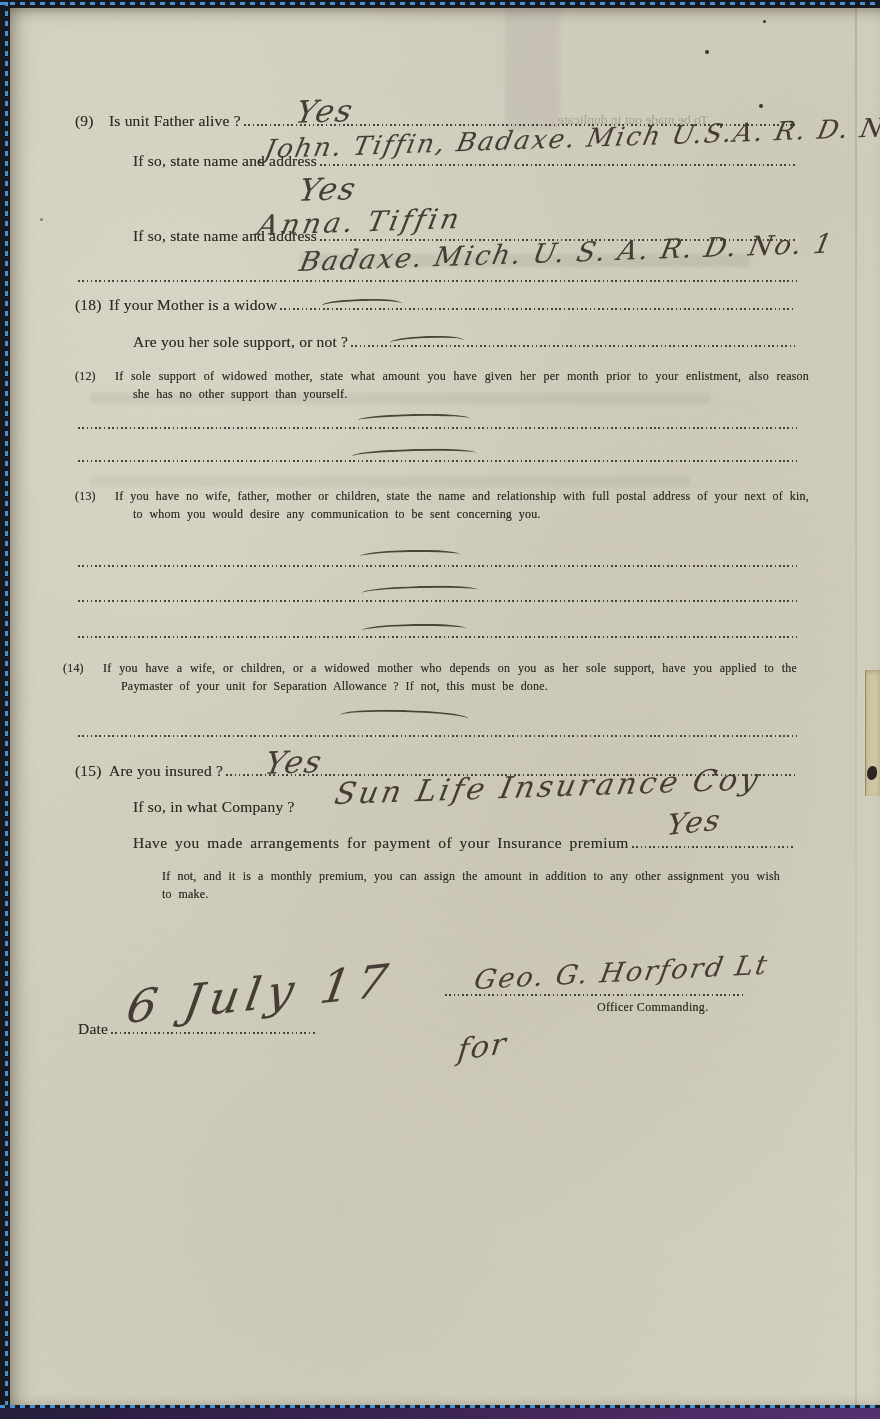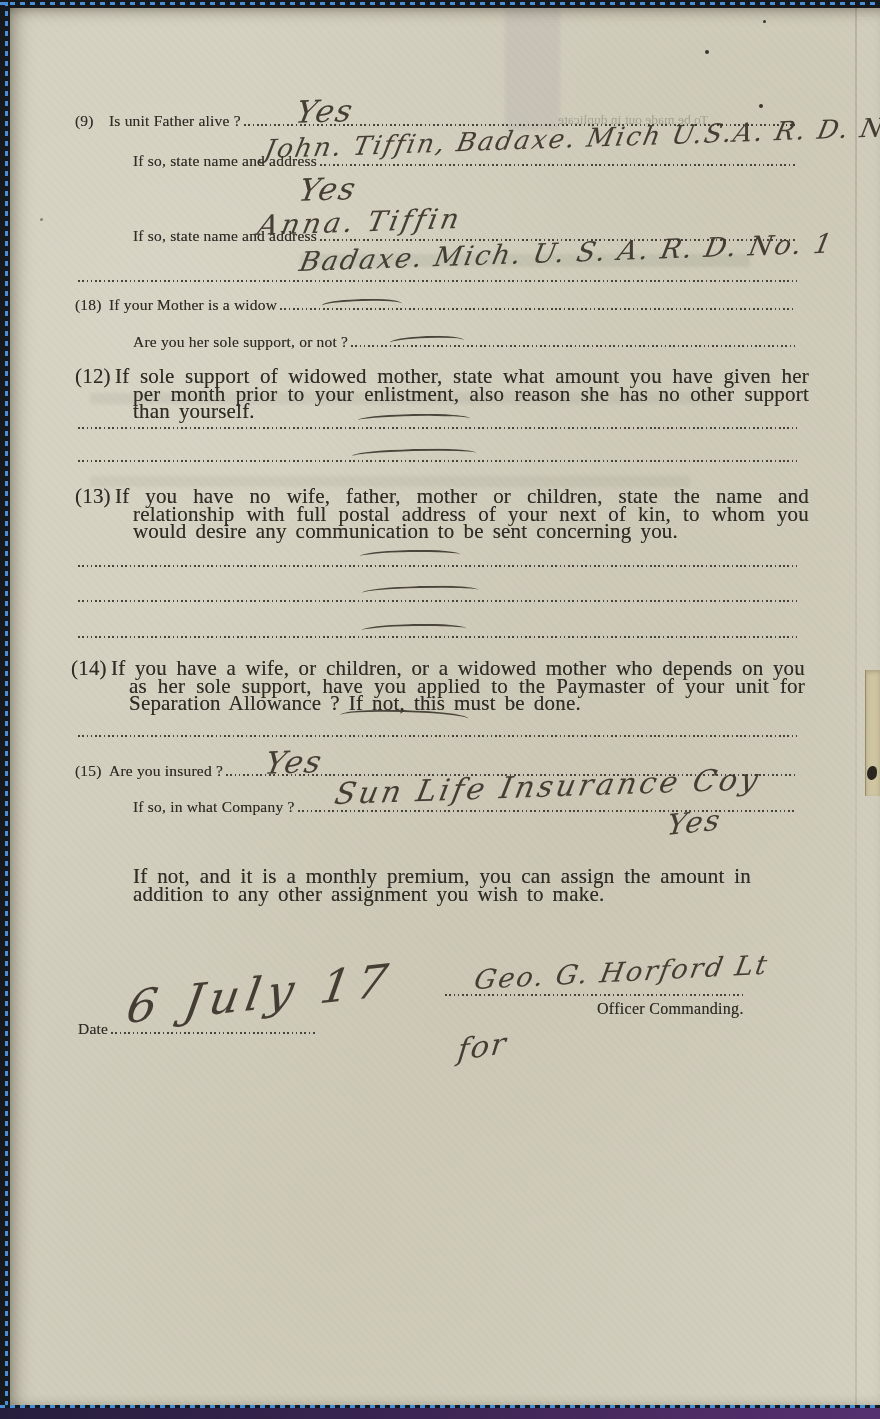--- a/index.html
+++ b/index.html
@@ -30,32 +30,32 @@
   .speck{position:absolute;background:#3a342c;border-radius:50%;}
   
   .row{position:absolute;display:flex;align-items:baseline;font-size:15.5px;color:#2f2c26;
        letter-spacing:.2px;text-shadow:0 0 .4px rgba(47,44,38,.55);}
   .num{flex:0 0 34px;}
   .lbl{white-space:nowrap;}
   .leader{flex:1;height:2px;align-self:flex-end;margin:0 2px 4px 3px;
           background:repeating-linear-gradient(90deg,#47423a 0 1.6px,transparent 1.6px 4.3px);}
   .dotline{position:absolute;height:2px;
           background:repeating-linear-gradient(90deg,#47423a 0 1.6px,transparent 1.6px 4.3px);}
-  .para{position:absolute;font-size:21px;line-height:17.6px;color:#2f2c26;text-align:justify;
+  .para{position:absolute;font-size:12px;line-height:17.6px;color:#2f2c26;text-align:justify;
         word-spacing:3.5px;letter-spacing:.2px;padding-left:58px;text-indent:-58px;
         text-shadow:0 0 .4px rgba(47,44,38,.55);}
   .para .num{display:inline-block;width:40px;text-indent:0;}
-  .plain{padding-left:0;text-indent:0;}
+  .plain{padding-left:0;text-indent:0;margin-left:29px;}
   
   .hw{position:absolute;font-family:"DejaVu Serif",serif;font-style:italic;color:#3a332b;
       white-space:nowrap;transform:skewX(-13deg) rotate(-2deg);transform-origin:left bottom;
       letter-spacing:1.5px;opacity:.93;z-index:15;}
   .dash{position:absolute;height:9px;border-top:2.4px solid rgba(55,49,40,.88);
         border-radius:50%;z-index:15;}
-  .title-print{position:absolute;font-size:16px;color:#2f2c26;letter-spacing:.3px;
+  .title-print{position:absolute;font-size:12px;color:#2f2c26;letter-spacing:.3px;
         text-shadow:0 0 .4px rgba(47,44,38,.55);}
   .stamp{position:absolute;font-family:"Liberation Mono",monospace;font-weight:bold;
         font-size:18.5px;letter-spacing:1.8px;color:#6b4fa5;opacity:.92;z-index:15;
         text-shadow:0 0 1px rgba(107,79,165,.5);}
   
   .bleed-note{position:absolute;font-size:13.5px;color:rgba(95,100,80,.38);
         transform:scaleX(-1);filter:blur(.5px);white-space:nowrap;}
   .bleed-band{position:absolute;filter:blur(1.6px);border-radius:3px;}
 </style>
 </head>
@@ -133,39 +133,43 @@
     <div class="para" style="top:480px;left:65px;width:676px;">
       <span class="num">(13)</span><span>If you have no wife, father, mother or children, state the name and relationship with full postal address of your next of kin, to whom you would desire any communication to be sent concerning you.</span>
     </div>
     <div class="dash" style="left:350px;top:542px;width:100px;transform:rotate(-1deg);"></div>
     <div class="dotline" style="left:68px;top:557px;width:719px;"></div>
     <div class="dash" style="left:352px;top:578px;width:116px;transform:rotate(-1.5deg);"></div>
     <div class="dotline" style="left:68px;top:592px;width:719px;"></div>
     <div class="dash" style="left:352px;top:616px;width:104px;transform:rotate(-1deg);"></div>
     <div class="dotline" style="left:68px;top:628px;width:719px;"></div>
 
-    <div class="para" style="top:652px;left:61px;width:676px;">
+    <div class="para" style="top:652px;left:53px;width:676px;">
       <span class="num">(14)</span><span>If you have a wife, or children, or a widowed mother who depends on you as her sole support, have you applied to the Paymaster of your unit for Separation Allowance ?  If not, this must be done.</span>
     </div>
     <div class="dash" style="left:330px;top:702px;width:128px;height:12px;transform:rotate(1.5deg);"></div>
     <div class="dotline" style="left:68px;top:727px;width:719px;"></div>
 
     <div class="row" style="top:754px;left:65px;width:722px;">
       <span class="num">(15)</span>
       <span class="lbl">Are you insured ?</span>
       <span class="leader"></span>
     </div>
     <div class="hw" style="left:252px;top:737px;font-size:31px;">Yes</div>
 
-    <div class="row" style="top:790px;left:123px;width:664px;">
+    <div class="row" style="top:790px;left:123px;width:664px;flex-direction:column;">
       <span class="lbl">If so, in what Company ?</span>
       <span class="leader"></span>
     </div>
     <div class="hw" style="left:322px;top:768px;font-size:30px;letter-spacing:3px;">Sun Life Insurance Coy</div>
 
+    <div class="row" style="top:826px;left:123px;width:664px;">
+      <span class="lbl" style="letter-spacing:.5px;word-spacing:3px;">Have you made arrangements for payment of your Insurance premium</span>
+      <span class="leader"></span>
+    </div>
     <div class="hw" style="left:655px;top:800px;font-size:29px;transform:skewX(-13deg) rotate(-6deg);">Yes</div>
 
     <div class="para plain" style="top:860px;left:123px;width:618px;">
       <span>If not, and it is a monthly premium, you can assign the amount in addition to any other assignment you wish to make.</span>
     </div>
 
     <div class="dotline" style="left:435px;top:986px;width:300px;"></div>
     <div class="hw" style="left:462px;top:956px;font-size:27px;letter-spacing:2px;transform:skewX(-13deg) rotate(-3deg);">Geo. G. Horford Lt</div>
     <div class="title-print" style="left:587px;top:992px;">Officer Commanding.</div>
 

